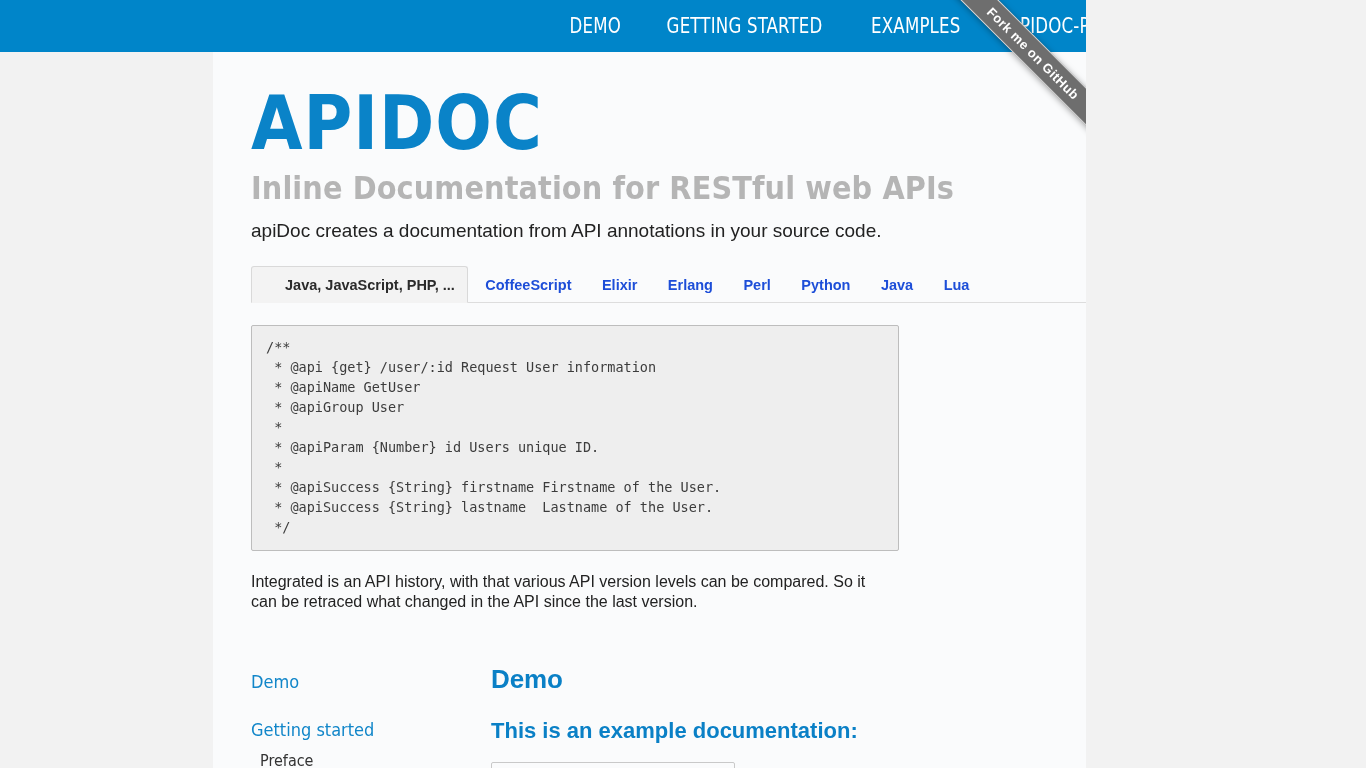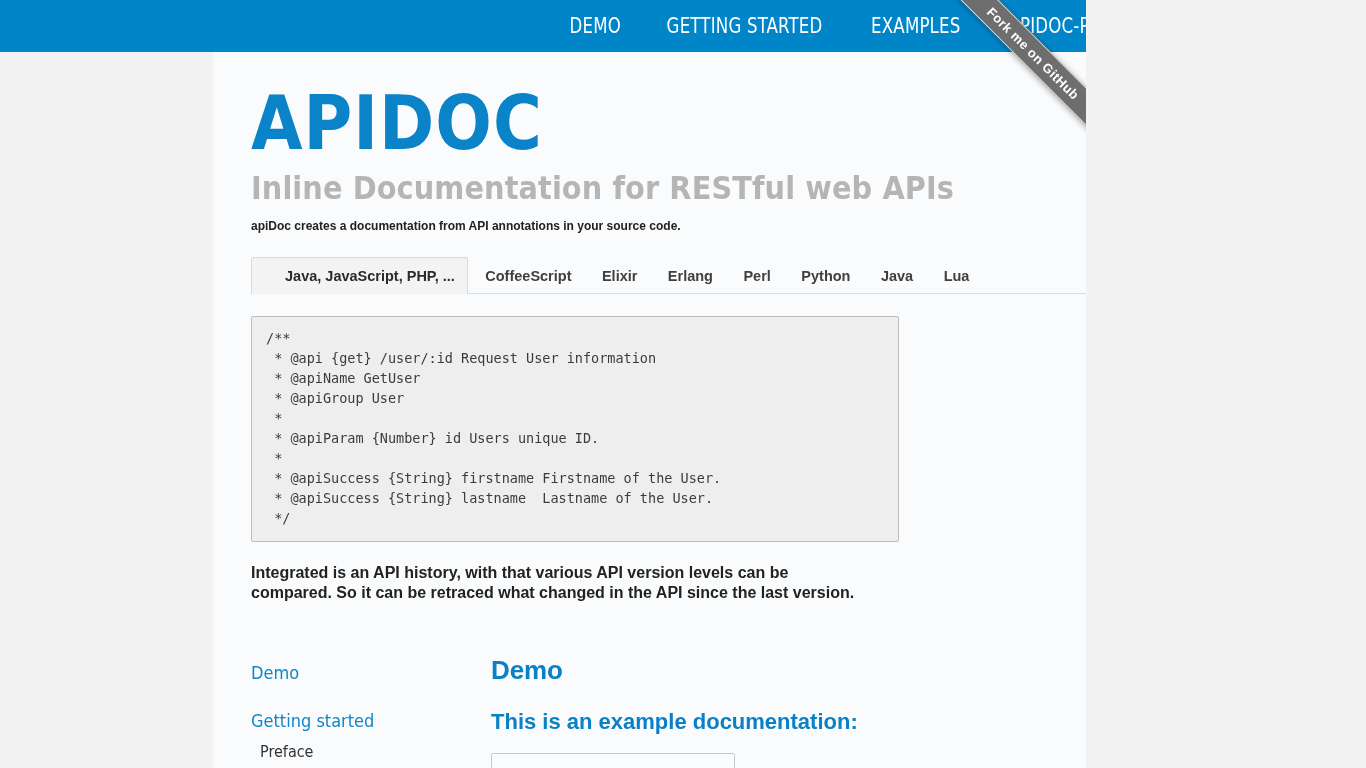--- a/index.html
+++ b/index.html
@@ -115,42 +115,42 @@
     color: #b5b5b5;
     font-family: "Liberation Sans Narrow", "DejaVu Sans Condensed", "Liberation Sans", sans-serif;
     font-size: 32px;
     font-weight: 700;
     letter-spacing: 0.1px;
     line-height: 1.05;
   }
   #tagline {
     margin: 14px 0 0 0;
     color: #222222;
-    font-size: 12px;
-    font-weight: 700;
+    font-size: 19px;
+    font-weight: 400;
     line-height: 1.3;
   }
 
   
   #tabs {
     margin-top: 22px;
     border-bottom: 1px solid #dddddd;
     padding-bottom: 0;
     list-style: none;
     display: block;
     padding-left: 0;
     margin-bottom: 0;
   }
   #tabs li { display: inline-block; margin: 0 0 -1px 0; }
   .tab {
     display: inline-block;
     padding: 9px 12px 8px 12px;
     font-size: 14.5px;
     font-weight: 700;
-    color: #404040;
+    color: #1d4ed8;
     text-decoration: none;
     line-height: 1.25;
     border: 1px solid transparent;
     border-radius: 3px 3px 0 0;
     cursor: pointer;
   }
   .tab.active {
     background: #f3f3f3;
     border: 1px solid #d9d9d9;
     border-bottom-color: #f3f3f3;
@@ -175,21 +175,21 @@
     line-height: 20px;
     color: #3c3c3c;
     white-space: pre;
   }
 
   
   #history {
     margin: 21px 0 0 0;
     color: #222222;
     font-size: 16px;
-    font-weight: 700;
+    font-weight: 400;
     line-height: 1.28;
     max-width: 620px;
   }
 
   
   #lower {
     display: flex;
     margin-top: 52px;
   }
   #sidenav {

